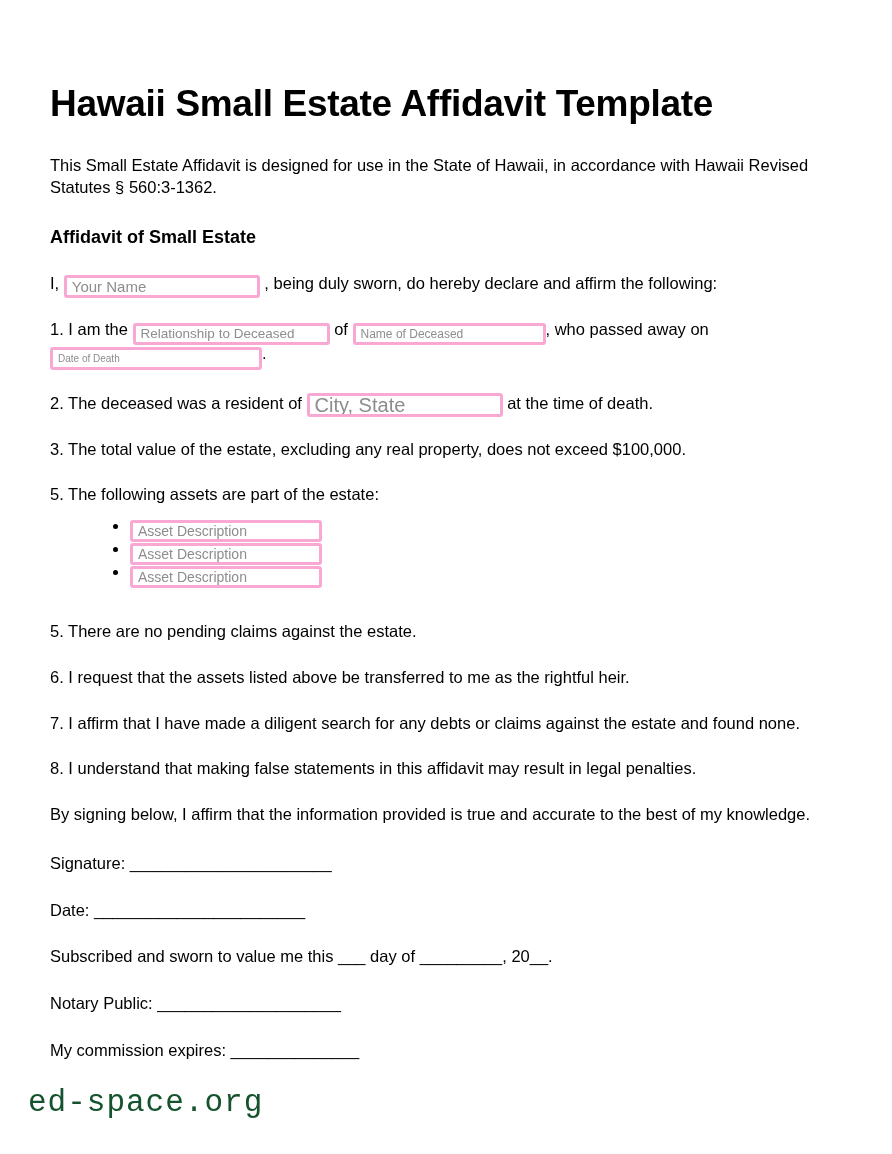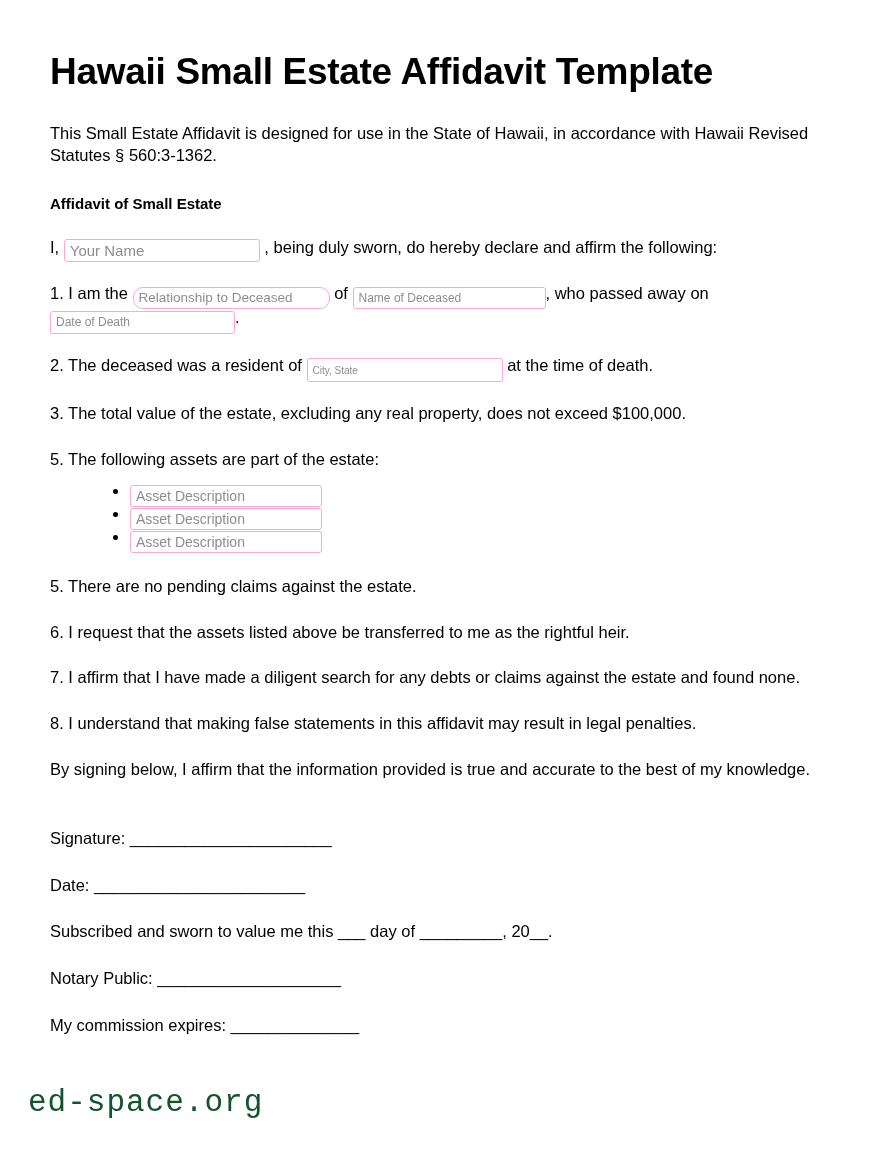--- a/index.html
+++ b/index.html
@@ -22,46 +22,46 @@
     width: 892px;
     height: 1154px;
     box-sizing: border-box;
     padding: 50px 50px 0 50px;
   }
   .doc-title {
     font-size: 37px;
     font-weight: bold;
     letter-spacing: -0.3px;
     line-height: 1.2;
-    margin: 0 0 0 0;
+    margin: 32px 0 0 0;
     color: #000;
   }
   p.para {
     font-size: 16.5px;
     line-height: 1.32;
     margin: 29px 0 0 0;
     color: #000;
   }
   .section-heading {
-    font-size: 15px;
+    font-size: 18px;
     font-weight: bold;
     margin: 27px 0 0 0;
     line-height: 1.3;
   }
   .clause {
     font-size: 16.5px;
     line-height: 1.38;
     margin: 23px 0 0 0;
   }
   .clause.tight {
-    margin-top: 22px;
+    margin-top: 32px;
   }
   .fld {
     font-family: "Liberation Sans", sans-serif;
-    border: 1px solid #f9a8d4;
+    border: 3px solid #f9a8d4;
     border-radius: 3px;
     background: #ffffff;
     color: #000000;
     padding: 1px 5px;
     box-sizing: border-box;
     vertical-align: baseline;
     outline: none;
   }
   .fld::placeholder {
     color: #8d8d8d;
@@ -73,40 +73,39 @@
     font-size: 15px;
     position: relative;
     top: 3px;
   }
   .fld-rel {
     width: 197px;
     height: 22px;
     font-size: 13.5px;
     position: relative;
     top: 3px;
-    border-radius: 10px;
   }
   .fld-deceased {
     width: 193px;
     height: 22px;
     font-size: 12px;
     position: relative;
     top: 3px;
   }
   .fld-dod {
-    width: 185px;
+    width: 212px;
     height: 23px;
-    font-size: 12px;
+    font-size: 10px;
     position: relative;
     top: 3px;
   }
   .fld-city {
     width: 196px;
     height: 24px;
-    font-size: 10px;
+    font-size: 20px;
     position: relative;
     top: 3px;
   }
   .fld-asset {
     width: 192px;
     height: 22px;
     font-size: 14px;
   }
   ul.assets {
     list-style: none;
@@ -128,21 +127,21 @@
     border-radius: 50%;
     line-height: 0;
   }
   .sigline {
     font-size: 16.5px;
     line-height: 1.38;
     margin: 24px 0 0 0;
     white-space: pre;
   }
   .sigline.first {
-    margin-top: 46px;
+    margin-top: 26px;
   }
   .footer-mark {
     position: absolute;
     left: 28px;
     top: 1085px;
     font-family: "Liberation Mono", "DejaVu Sans Mono", monospace;
     font-size: 31px;
     letter-spacing: 1px;
     color: #14532d;
     white-space: pre;

